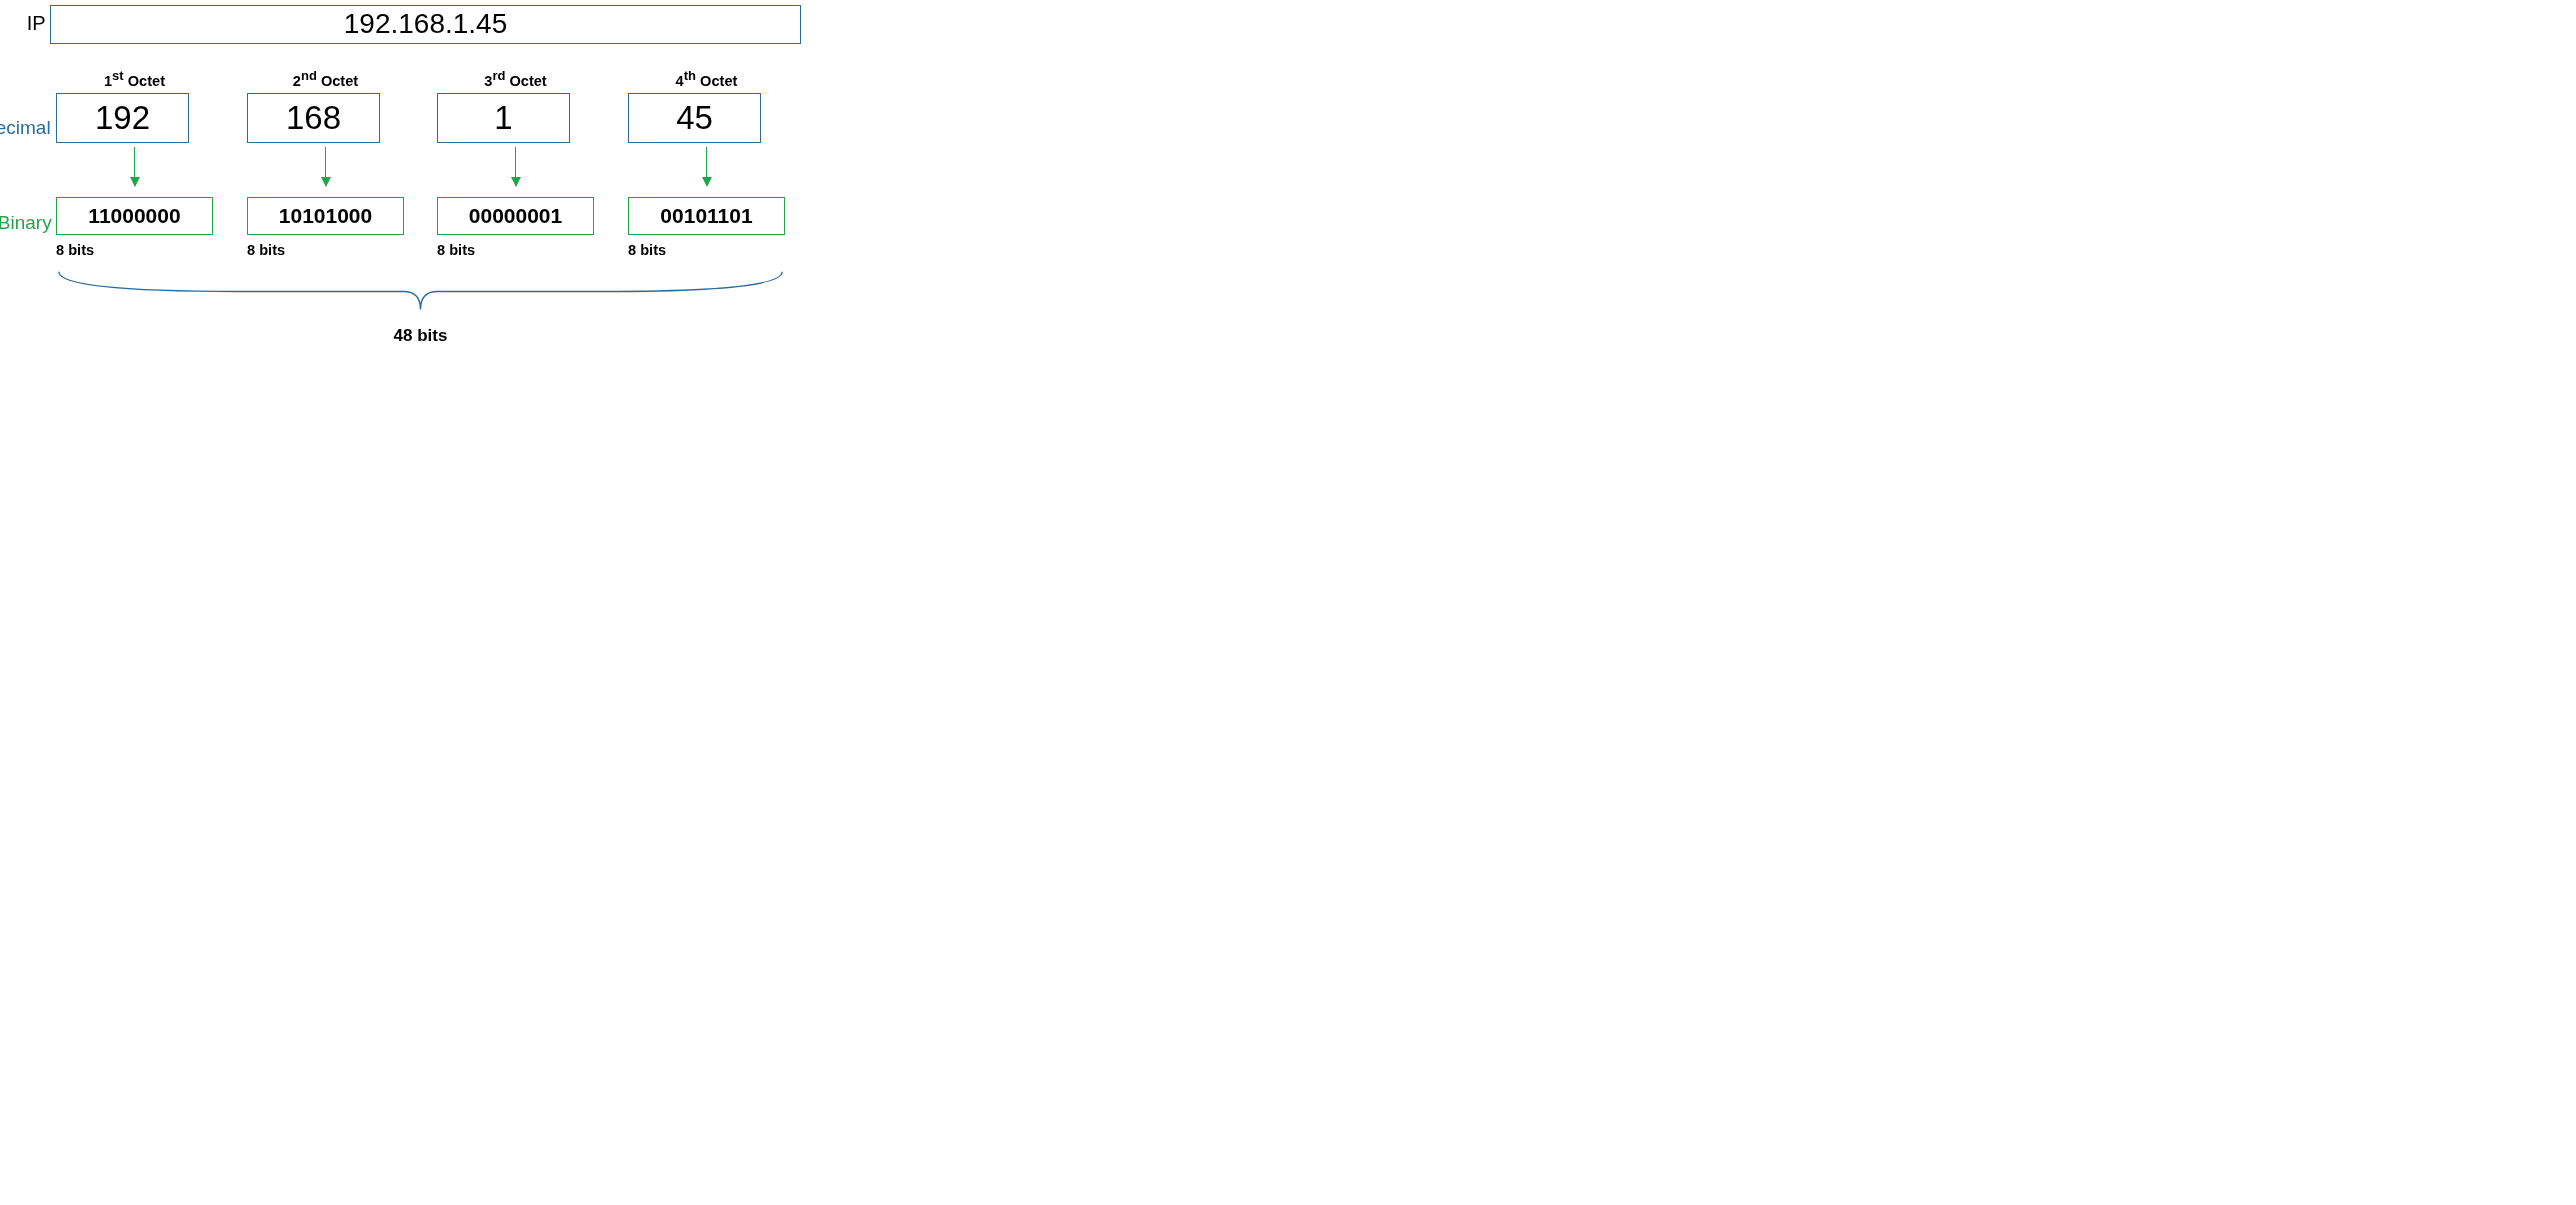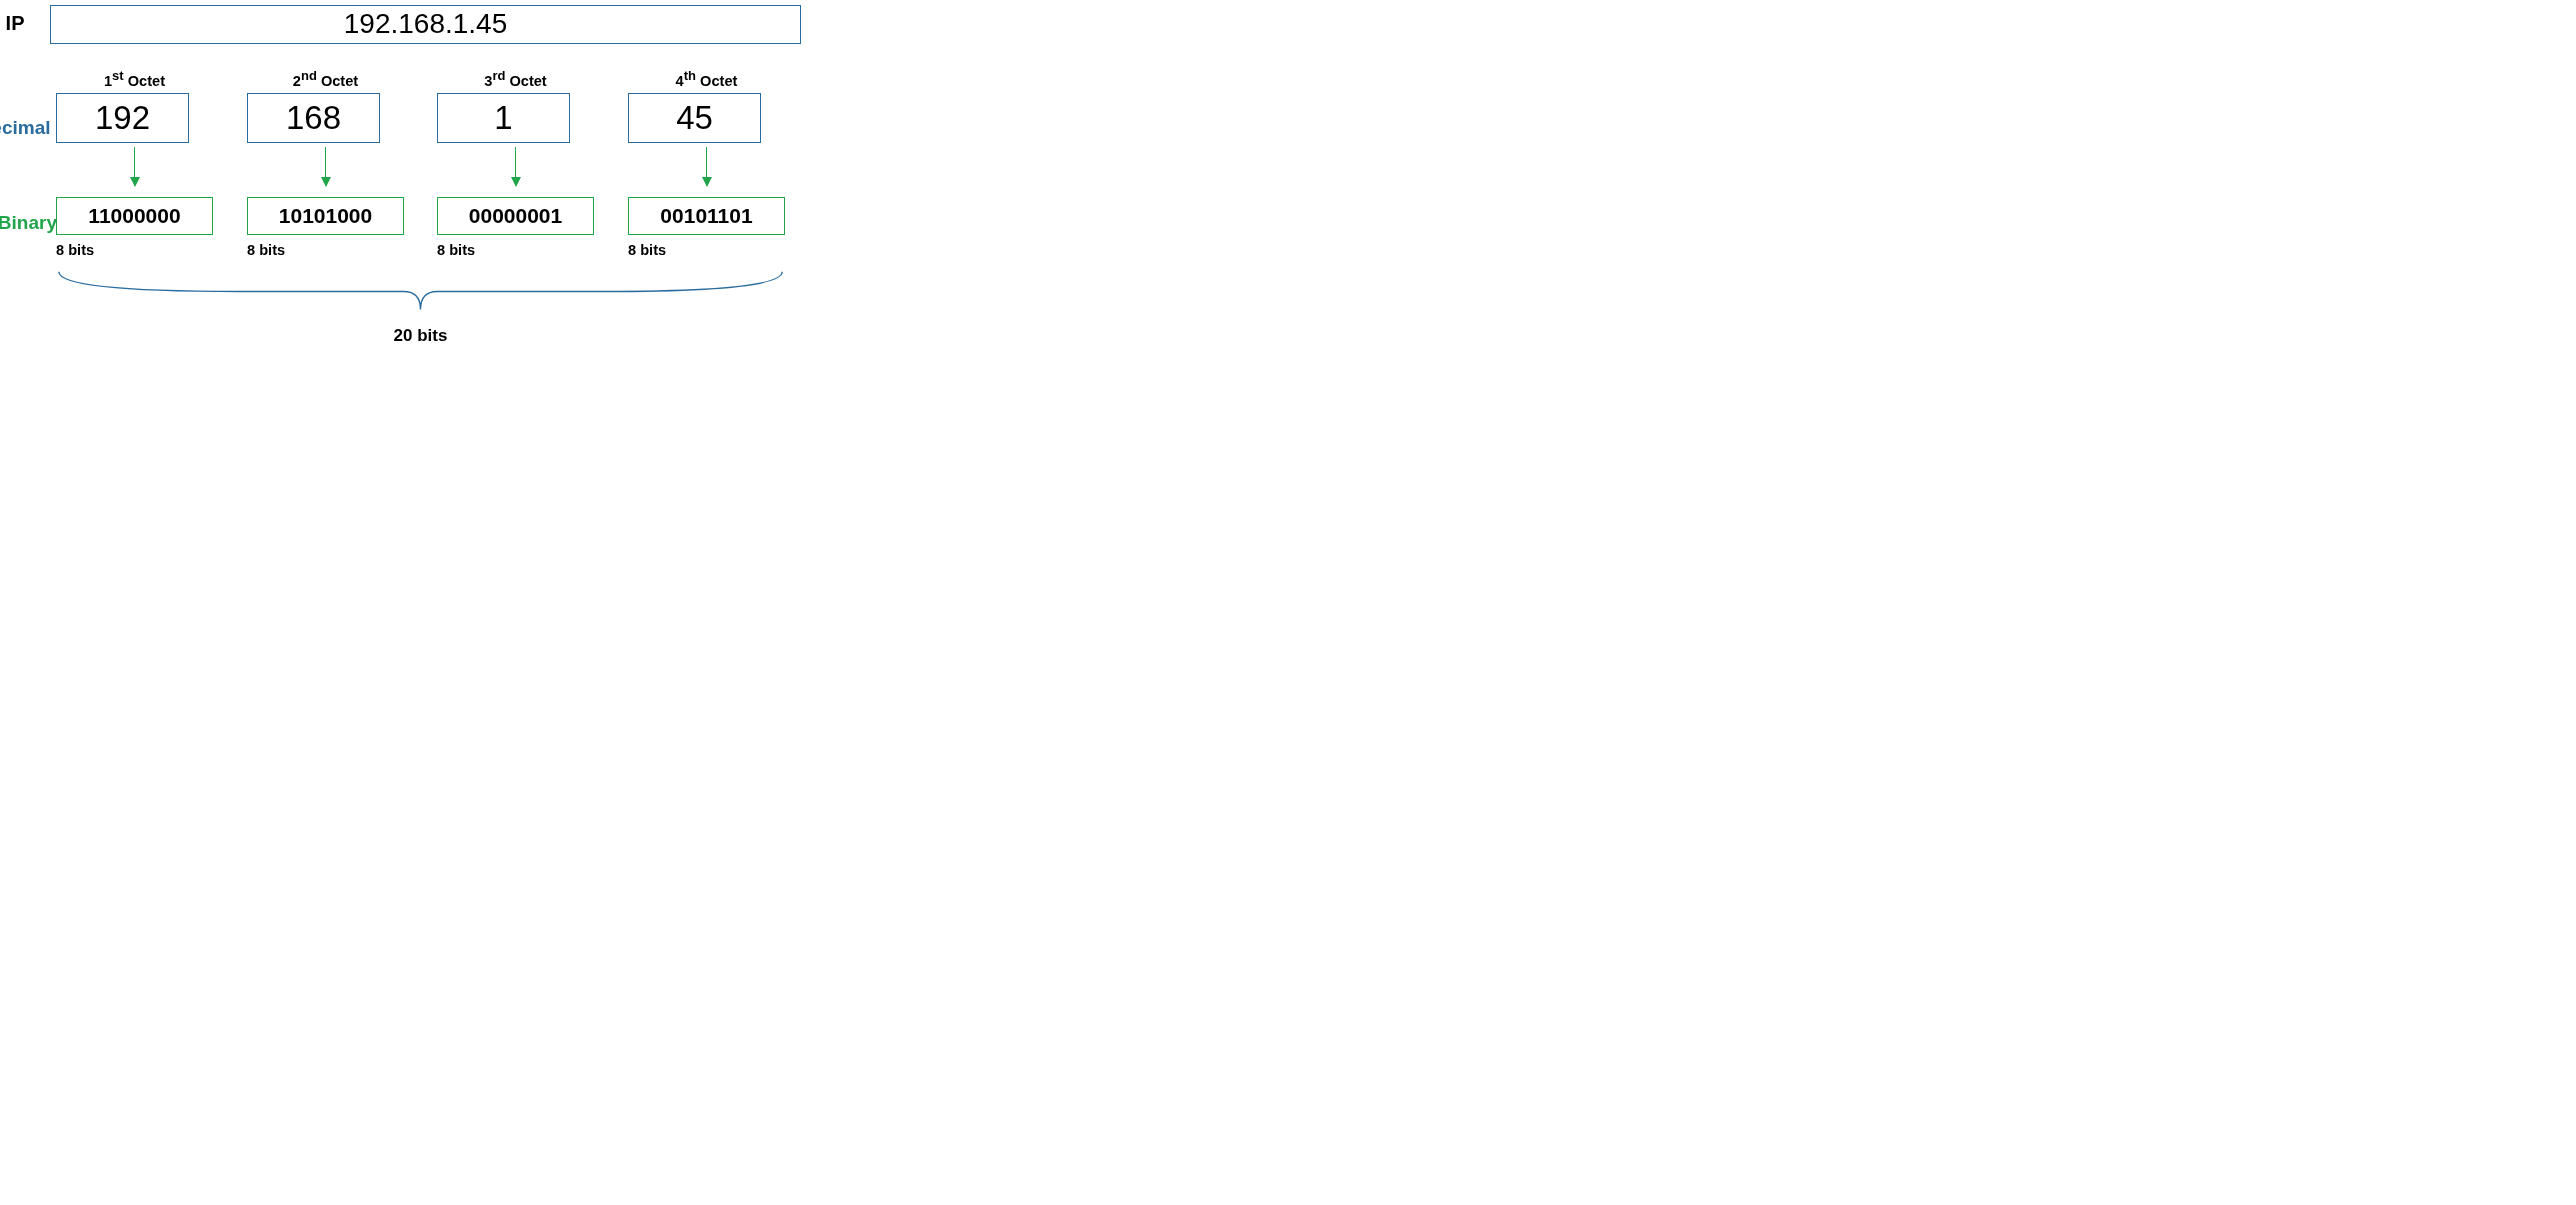--- a/index.html
+++ b/index.html
@@ -5,22 +5,23 @@
   * { box-sizing: border-box; margin: 0; padding: 0; }
   body {
     background: #fff;
     font-family: Verdana, Geneva, sans-serif;
     width: 859px;
     height: 402px;
     position: relative;
   }
   .row-label {
     position: absolute;
-    font-weight: bold;
+    font-weight: normal;
     font-size: 20px;
+    text-align: right;
   }
   .ip-label { color: #000; left: 5.6px; top: 12.3px; width: 40px; }
   .decimal-label { color: #2b6c9e; left: -22.4px; top: 117px; width: 73px; font-size: 19px; }
   .binary-label { color: #21a54a; left: -2.2px; top: 212px; width: 53px; font-size: 19px; }
 
   .ip-box {
     position: absolute;
     left: 50px;
     top: 4.5px;
     width: 751px;
@@ -180,14 +181,14 @@
 <div class="arrow col4a"></div>
 <div class="binary-box col4">
   <span>00101101</span>
 </div>
 <div class="bits-label col4">8 bits</div>
 
 <svg class="brace-svg" viewBox="0 0 1300 80" preserveAspectRatio="none">
   <path d="M 5 5 Q 5 40 325 40 L 620 40 Q 650 40 650 72 Q 650 40 680 40 L 975 40 Q 1295 40 1295 5" fill="none" stroke="#2b6c9e" stroke-width="2.5"></path>
 </svg>
 
-<div class="total-bits">20 bits</div>
+<div class="total-bits">48 bits</div>
 
 
 </body></html>

